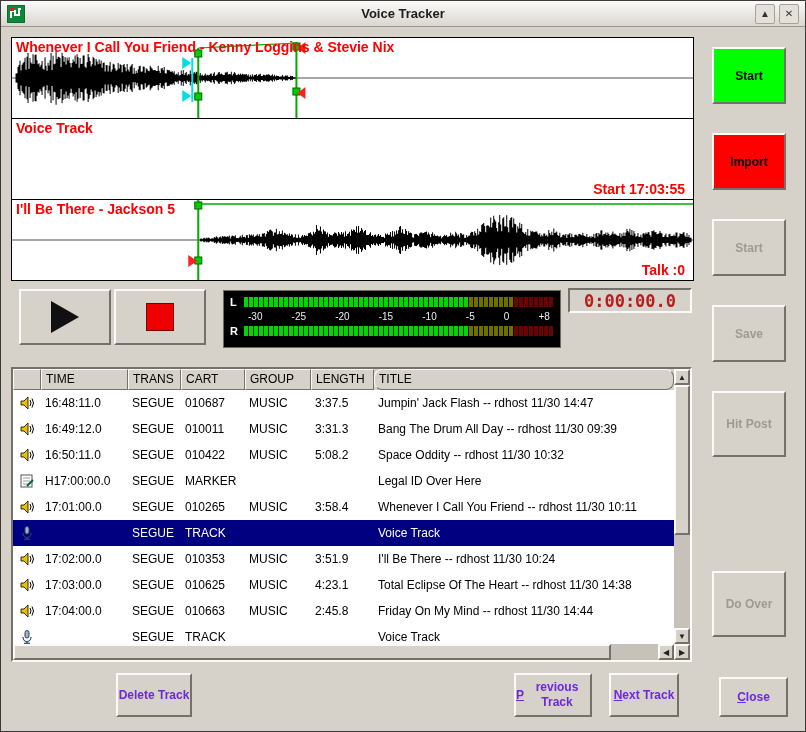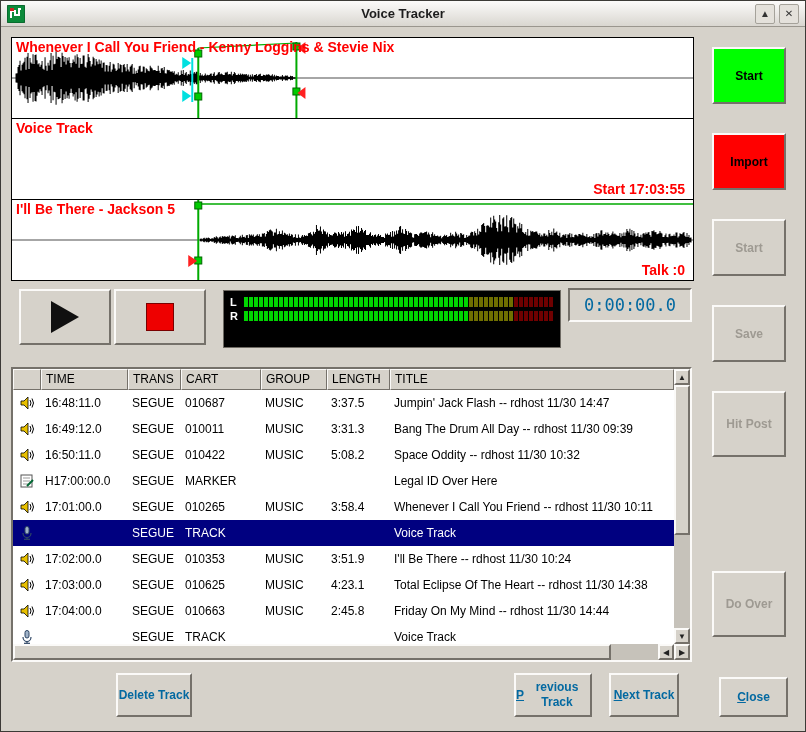--- a/index.html
+++ b/index.html
@@ -32,63 +32,63 @@
   .play-tri{width:0;height:0;border-left:28px solid #101010;border-top:16px solid transparent;border-bottom:16px solid transparent;}
   .stop-sq{width:26px;height:26px;background:#ee0000;border:1px solid #7a0000;}
   .meter{position:absolute;left:222px;top:289px;width:338px;height:58px;background:#000;
     border:1px solid #6e6a63;box-sizing:border-box;padding:4px 6px 3px 6px;}
   .meter-row{display:flex;align-items:center;height:14px;}
   .meter-lab{width:14px;color:#fff;font-size:11px;font-weight:bold;}
   .segs{display:flex;gap:1px;flex:1;}
   .seg{width:4px;height:10px;}
   .scale{display:flex;justify-content:space-between;color:#eee;font-size:10px;
     padding:1px 4px 1px 18px;height:13px;align-items:center;}
-  .time-display{position:absolute;left:567px;top:287px;width:124px;height:34px;box-sizing:border-box;
+  .time-display{position:absolute;left:567px;top:287px;width:124px;height:25px;box-sizing:border-box;
     display:flex;align-items:center;justify-content:center;
-    font-family:"DejaVu Sans Mono",monospace;font-weight:normal;font-size:17px;color:#0369a1;}
+    font-family:"DejaVu Sans Mono",monospace;font-weight:bold;font-size:17px;color:#b91c1c;}
   .remaining{position:absolute;left:567px;top:315px;width:124px;text-align:center;font-size:11px;color:#000;}
   .rem-grid{display:flex;justify-content:space-between;margin-top:1px;padding:0 4px;}
   .rem-col{display:flex;flex-direction:column;align-items:center;gap:2px;}
   .rem-box{width:30px;height:15px;background:#fff;box-sizing:border-box;font-size:11px;
     display:flex;align-items:center;justify-content:center;}
   .rem-time{color:var(--redtext,#ff0000);font-size:12px;margin-top:1px;}
   
   .side-btn{position:absolute;left:711px;width:74px;display:flex;align-items:center;justify-content:center;
     font-size:12px;font-weight:bold;color:#000;box-sizing:border-box;text-align:center;}
   .side-btn.disabled{color:#9e9a92;}
   
   .tablewrap{position:absolute;left:10px;top:366px;width:681px;height:295px;background:#fff;
     box-sizing:border-box;display:grid;grid-template-columns:1fr 16px;grid-template-rows:1fr 16px;}
   .tmain{overflow:hidden;display:flex;flex-direction:column;}
   .thead{display:flex;height:21px;flex:none;background:#d6d2ca;font-size:12px;color:#000;}
   .hc{border:1px solid;border-color:#fbfaf8 #75716a #75716a #fbfaf8;box-sizing:border-box;
     padding:2px 0 0 4px;overflow:hidden;white-space:nowrap;}
   .c-icon{width:28px;flex:none;}
   .c-time{width:87px;flex:none;}
   .c-trans{width:53px;flex:none;}
-  .c-cart{width:80px;flex:none;}
+  .c-cart{width:64px;flex:none;}
   .c-group{width:66px;flex:none;}
   .c-length{width:63px;flex:none;}
-  .c-title{flex:1;min-width:0;}
+  .c-title{flex:1;min-width:0;border-radius:8px;}
   .tbody{flex:1;overflow:hidden;background:#fff;}
   .trow{display:flex;height:26px;align-items:center;font-size:12px;color:#000;background:#fff;}
   .trow.selected{background:var(--sel,#000080);color:#fff;}
   .trow>div{padding-left:4px;box-sizing:border-box;overflow:hidden;white-space:nowrap;}
   .trow .c-icon{display:flex;align-items:center;justify-content:center;padding-left:0;}
   
   .vscroll{display:flex;flex-direction:column;background:#c6c2ba;width:16px;}
   .hscroll{display:flex;background:#c6c2ba;height:16px;grid-column:1 / span 2;}
   .sb-btn{width:16px;height:16px;flex:none;display:flex;align-items:center;justify-content:center;
     font-size:8px;color:#222;box-sizing:border-box;}
   .v-thumb{height:150px;margin:0;box-sizing:border-box;}
   .h-thumb{width:598px;box-sizing:border-box;}
   .sb-fill{flex:1;}
   
   .bot-btn{position:absolute;display:flex;align-items:center;justify-content:center;text-align:center;
-    font-size:12px;font-weight:bold;color:#0369a1;box-sizing:border-box;line-height:1.25;}
+    font-size:12px;font-weight:bold;color:#6d28d9;box-sizing:border-box;line-height:1.25;}
   .bot-btn.disabled{color:#9e9a92;}
   u{text-decoration:underline;}
 </style>
 </head>
 <body>
 
 <div class="window">
 
   <div class="titlebar">
     <div class="win-icon">
@@ -224,20 +224,30 @@
           <span class="seg" style="background: rgb(111, 0, 0);"></span>
           <span class="seg" style="background: rgb(111, 0, 0);"></span>
           <span class="seg" style="background: rgb(111, 0, 0);"></span>
           <span class="seg" style="background: rgb(111, 0, 0);"></span>
           <span class="seg" style="background: rgb(111, 0, 0);"></span>
           <span class="seg" style="background: rgb(111, 0, 0);"></span>
           <span class="seg" style="background: rgb(111, 0, 0);"></span>
           <span class="seg" style="background: rgb(111, 0, 0);"></span>
         </span>
     </div>
+    <div class="scale">
+      <span>-30</span>
+      <span>-25</span>
+      <span>-20</span>
+      <span>-15</span>
+      <span>-10</span>
+      <span>-5</span>
+      <span>0</span>
+      <span>+8</span>
+    </div>
     <div class="meter-row">
       <span class="meter-lab">R</span>
       <span class="segs">
           <span class="seg" style="background: rgb(0, 214, 0);"></span>
           <span class="seg" style="background: rgb(0, 214, 0);"></span>
           <span class="seg" style="background: rgb(0, 214, 0);"></span>
           <span class="seg" style="background: rgb(0, 214, 0);"></span>
           <span class="seg" style="background: rgb(0, 214, 0);"></span>
           <span class="seg" style="background: rgb(0, 214, 0);"></span>
           <span class="seg" style="background: rgb(0, 214, 0);"></span>

